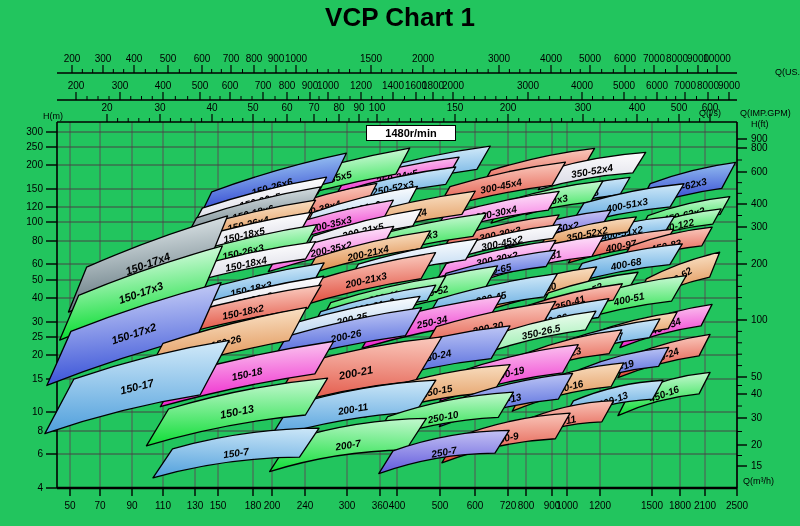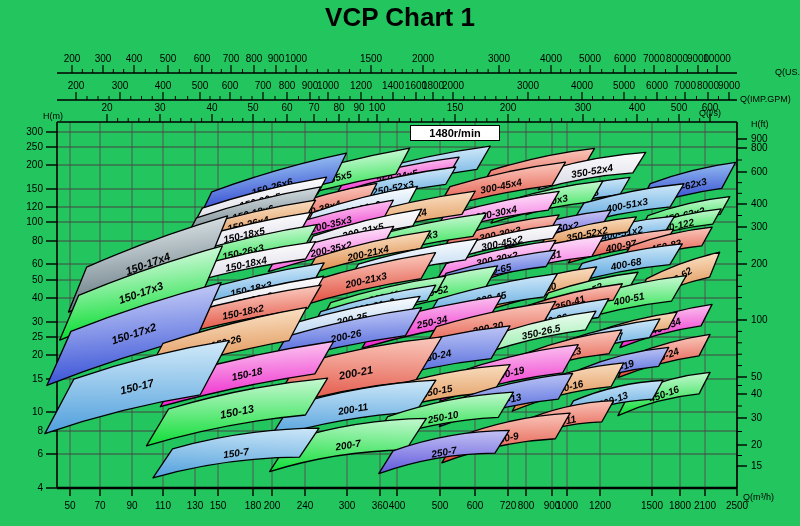--- a/index.html
+++ b/index.html
@@ -3,21 +3,21 @@
 <meta charset="utf-8">
 <style>
   html,body{margin:0;padding:0;background:#fff;}
   .stage{position:relative;width:800px;height:526px;background:#22c55e;overflow:hidden;
          font-family:"Liberation Sans",sans-serif;}
   .title{position:absolute;top:2px;left:0;width:800px;text-align:center;
          font-size:26px;font-weight:bold;color:#000;z-index:6;}
   .unit-label{position:absolute;font-size:9px;color:#000;white-space:nowrap;z-index:6;}
   .speed-box{position:absolute;left:366px;top:125px;width:88px;height:14px;background:#fff;
              border:1.6px solid #000;text-align:center;font-size:11px;font-weight:bold;
-             line-height:14px;z-index:5;margin-left:44px;}
+             line-height:14px;z-index:5;}
   svg{position:absolute;left:0;top:0;z-index:1;}
 </style>
 </head>
 <body>
 
 <div class="stage">
   <div class="title">VCP Chart 1</div>
 
   <svg id="chart" width="800" height="526" viewBox="0 0 800 526">
       <defs>
@@ -836,17 +836,17 @@
           <path d="M -62.3 -13 Q 11.700000000000001 -23 85.7 -13 L 62.3 13 Q -11.700000000000001 3 -85.7 13 Z" fill="url(#g-ltblue)" stroke="#000" stroke-width="1.3" stroke-linejoin="round"></path>
         </g>
         <text transform="translate(236 453) rotate(-8)" font-size="10" text-anchor="middle" fill="#000" font-family="&quot;Liberation Sans&quot;,sans-serif" font-weight="bold" font-style="italic" y="3.5">150-7</text>
       </g>
     </svg>
 
   <div class="speed-box">1480r/min</div>
 
   <div class="unit-label" style="left:3px;top:111px;margin-left:40px;">H(m)</div>
   <div class="unit-label" style="left:740px;top:67px;margin-left:35px;">Q(US.GPM)</div>
-  <div class="unit-label" style="left:740px;top:94px;">Q(IMP.GPM)</div>
+  <div class="unit-label" style="left:740px;top:108px;">Q(IMP.GPM)</div>
   <div class="unit-label" style="left:699px;top:108px;">Q(l/s)</div>
   <div class="unit-label" style="left:751px;top:119px;text-align:center;">H(ft)</div>
-  <div class="unit-label" style="left:743px;top:492px;">Q(m³/h)</div>
+  <div class="unit-label" style="left:743px;top:476px;">Q(m³/h)</div>
 </div>
 
 </body></html>

